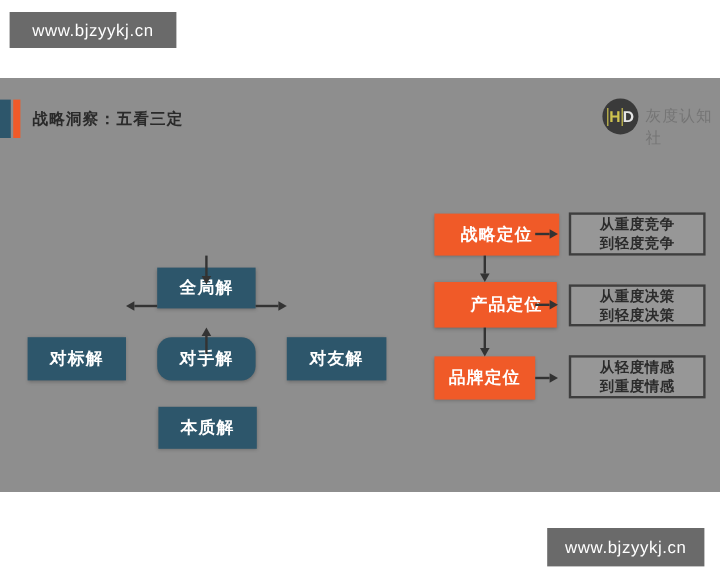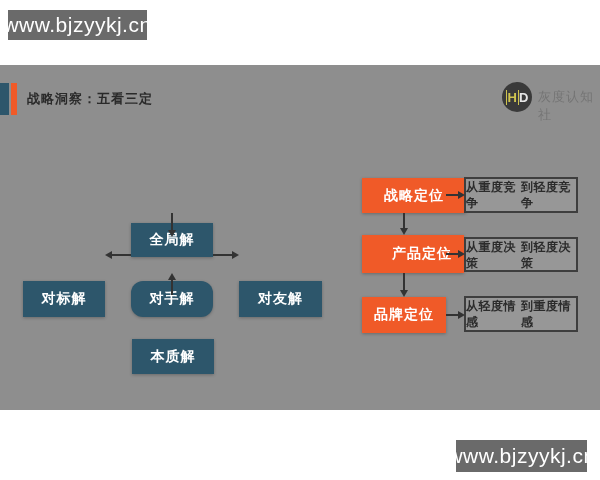--- a/index.html
+++ b/index.html
@@ -8,21 +8,21 @@
     font-family:"Liberation Sans","DejaVu Sans",sans-serif;
     -webkit-font-smoothing:antialiased;
   }
   #page{position:relative;width:600px;height:480px;overflow:hidden;background:#ffffff;}
   .abs{position:absolute;}
 
   
   .banner{
     background:var(--banner-bg,#6a6a6a);color:#ffffff;
     display:flex;align-items:center;justify-content:center;
-    font-size:21px;letter-spacing:0.5px;
+    font-size:14px;letter-spacing:0.5px;
   }
   .banner-top{left:8px;top:10px;width:139px;height:30px;}
   .banner-bottom{left:456px;top:440px;width:131px;height:32px;}
 
   
   #slide{left:0;top:65px;width:600px;height:345px;background:var(--slide-bg,#8e8e8e);}
 
   
   .accent-blue{left:0;top:18px;width:9px;height:32px;background:var(--teal-box,#2d566b);}
   .accent-orange{left:11px;top:18px;width:6px;height:32px;background:var(--orange-box,#f05a28);}
@@ -50,23 +50,24 @@
     margin-top:44px;
   }
   .orange-node{
     background:var(--orange-box,#f05a28);color:#ffffff;
     display:flex;align-items:center;justify-content:center;
     font-size:14px;font-weight:bold;letter-spacing:1px;
     box-shadow:0 1px 3px rgba(0,0,0,0.25);
   }
   .outcome-box{
     border:2px solid #3e3e3e;background:#979797;color:#2b2b2b;
-    display:flex;flex-direction:row;align-items:center;justify-content:center;
+    display:flex;flex-direction:column;align-items:center;justify-content:center;
     font-size:12px;line-height:16px;font-weight:bold;letter-spacing:0.5px;
     box-sizing:border-box;
+    margin-left:10px;
   }
 
   
   .n-global{left:131px;top:114px;width:82px;height:34px;}
   .n-benchmark{left:23px;top:172px;width:82px;height:36px;}
   .n-competitor{left:131px;top:172px;width:82px;height:36px;border-radius:12px;}
   .n-ally{left:239px;top:172px;width:83px;height:36px;}
   .n-essence{left:132px;top:230px;width:82px;height:35px;}
 
   

